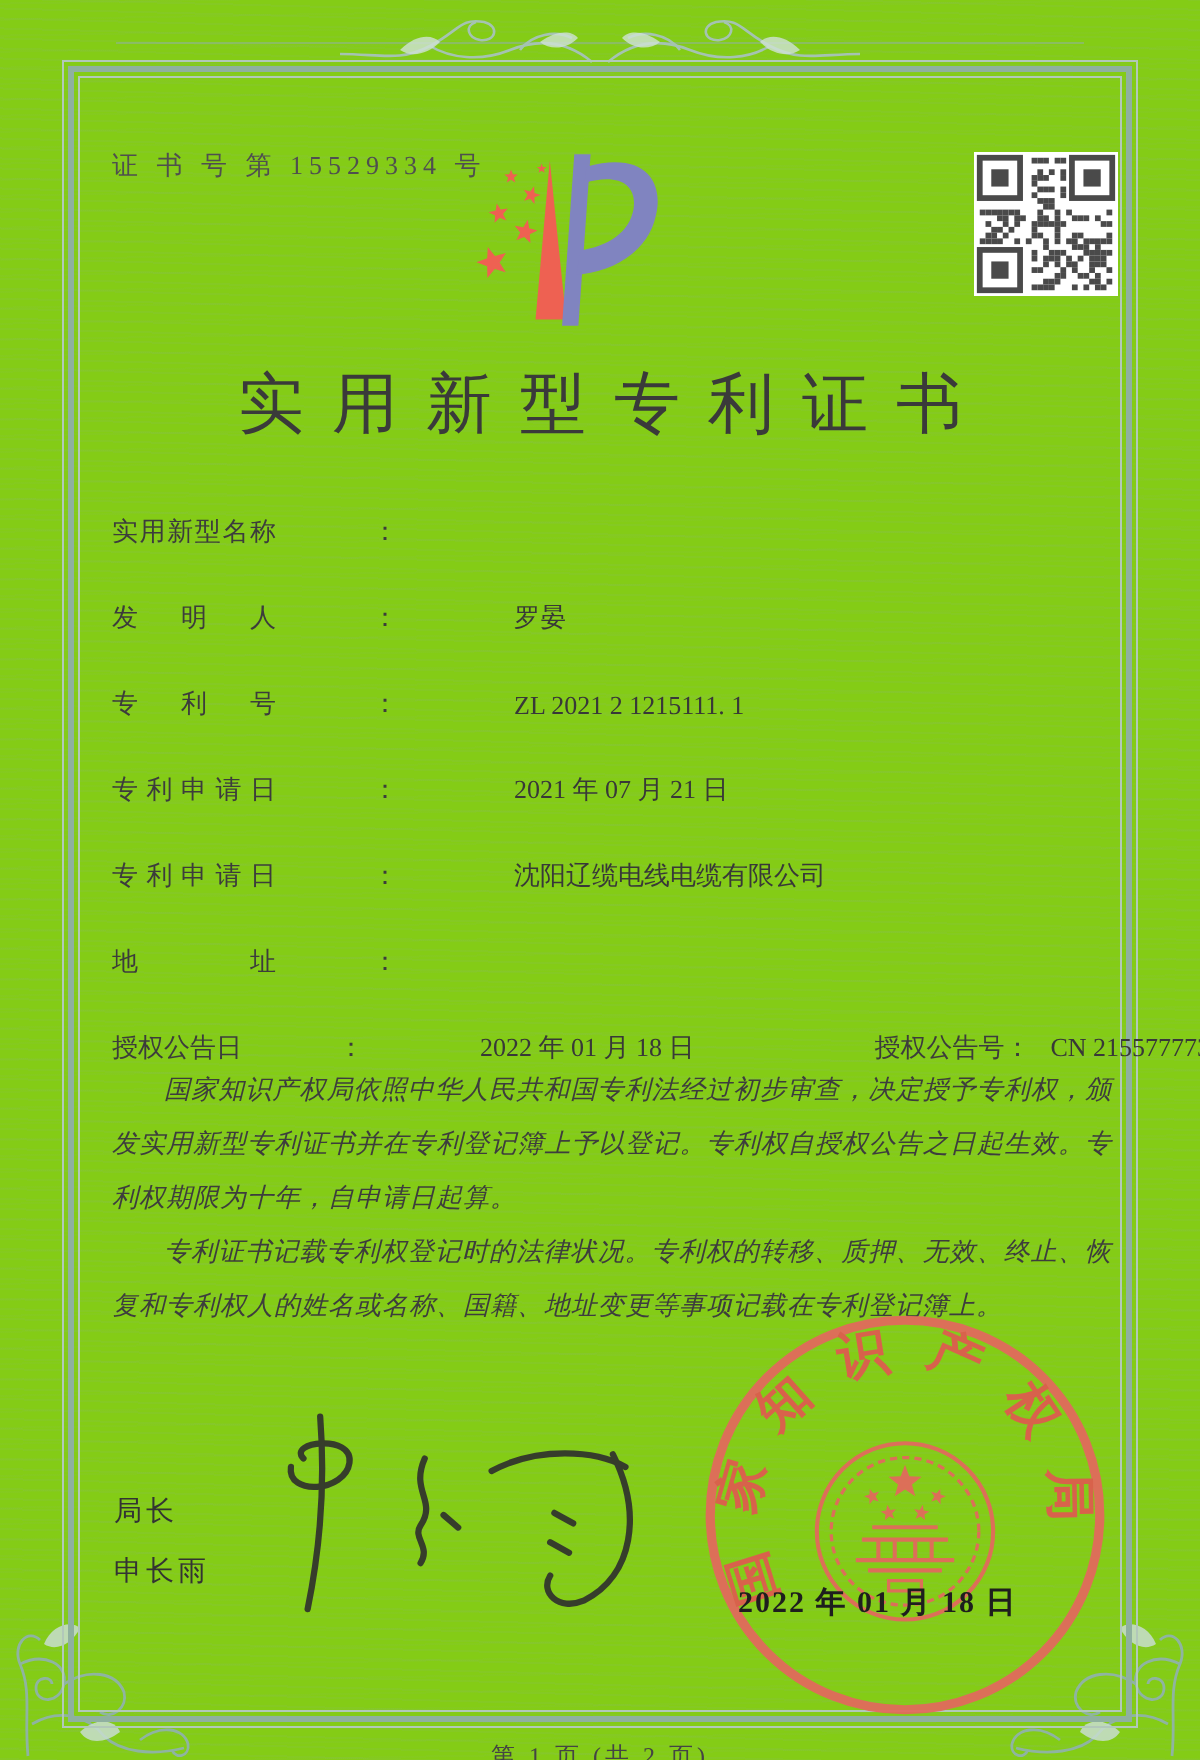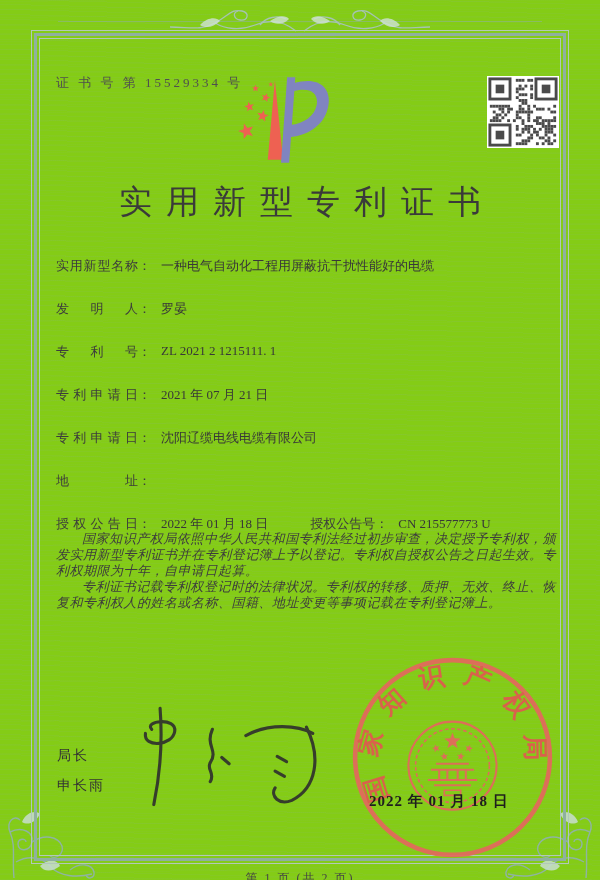--- a/index.html
+++ b/index.html
@@ -31,29 +31,29 @@
   .cert-no{position:absolute;left:56px;top:74px;font-size:13px;letter-spacing:3px;color:#4f4f4f;}
   .logo{position:absolute;left:229px;top:74px;}
   .qr{position:absolute;left:487px;top:76px;}
   .title{
     position:absolute;left:0;right:0;top:180px;
     text-align:center;font-size:33px;letter-spacing:14px;text-indent:14px;
     color:#3a3a3a;font-weight:500;
   }
 
   .fields{position:absolute;left:56px;top:257px;right:38px;font-size:13px;color:#3c3c3c;}
-  .frow{display:flex;align-items:flex-start;margin-bottom:25px;white-space:nowrap;}
+  .frow{display:flex;align-items:flex-end;margin-bottom:25px;white-space:nowrap;gap:48px;}
   .flabel{display:inline-block;width:82px;text-align:justify;text-align-last:justify;letter-spacing:0;}
   .fcolon{margin:0 2px 0 0;}
   .fvalue{margin-left:8px;color:#383838;}
   .fgroup2{margin-left:42px;display:flex;align-items:baseline;}
 
   .paras{
     position:absolute;left:56px;right:44px;top:531px;
-    font-size:13px;line-height:16px;color:#3d3d3d;
+    font-size:13px;line-height:27px;color:#3d3d3d;
     font-style:italic;letter-spacing:0.5px;text-align:justify;
   }
   .paras p{margin:0;text-indent:2em;}
 
   .sign-title{position:absolute;left:57px;top:747px;font-size:14px;color:#333;letter-spacing:2px;}
   .sign-name{position:absolute;left:57px;top:777px;font-size:14px;color:#333;letter-spacing:2px;}
   .signature{position:absolute;left:112px;top:700px;}
 
   .seal{position:absolute;left:350px;top:655px;opacity:0.92;}
   .seal-date{
@@ -280,21 +280,20 @@
       <rect x="21" y="23" width="1" height="1" fill="#4a4a4a"></rect>
       <rect x="22" y="23" width="1" height="1" fill="#4a4a4a"></rect>
     </svg>
 
   <div class="title">实用新型专利证书</div>
 
   <div class="fields">
     <div class="frow">
       <span class="flabel">实用新型名称</span>
         <span class="fcolon">：</span>
-      <span class="fvalue">一种电气自动化工程用屏蔽抗干扰性能好的电缆</span>
     </div>
     <div class="frow">
       <span class="flabel">发明人</span>
         <span class="fcolon">：</span>
       <span class="fvalue">罗晏</span>
     </div>
     <div class="frow">
       <span class="flabel">专利号</span>
         <span class="fcolon">：</span>
       <span class="fvalue">ZL 2021 2 1215111. 1</span>

